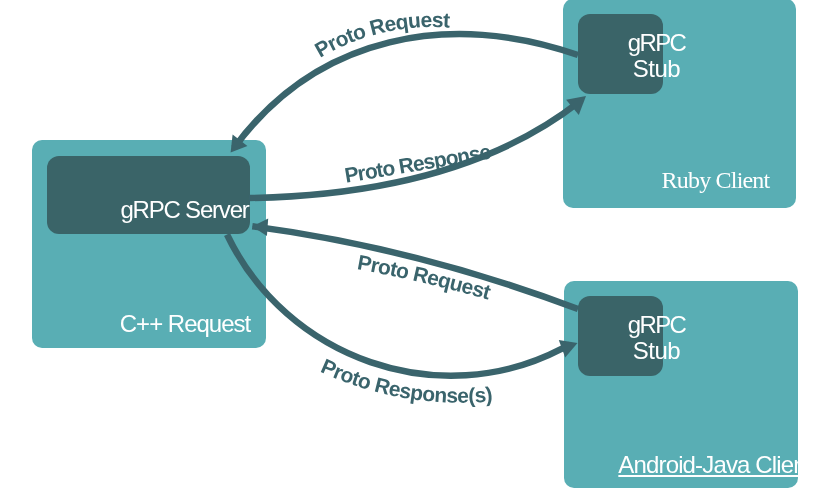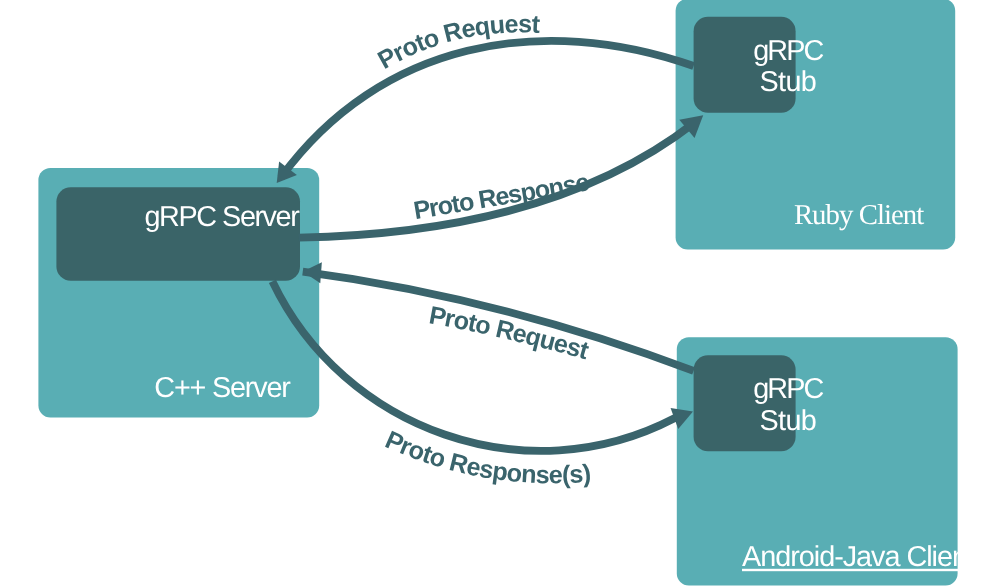--- a/index.html
+++ b/index.html
@@ -8,22 +8,22 @@
   .box{position:absolute;border-radius:10px;background:#59aeb4;}
   .inner{position:absolute;border-radius:12px;background:#3a6468;}
   .wtxt{position:absolute;color:#ffffff;font-size:24px;text-align:center;margin-left:36px;}
   svg{position:absolute;left:0;top:0;}
 </style>
 </head>
 <body>
 
   <div class="box" style="left:32px;top:140px;width:234px;height:208px;"></div>
   <div class="inner" style="left:47px;top:156px;width:203px;height:78px;"></div>
-  <div class="wtxt" style="left:47px;top:169px;width:203px;line-height:24px;letter-spacing:-1.2px;">gRPC Server</div>
-  <div class="wtxt" style="left:32px;top:311.6px;width:234px;line-height:24px;letter-spacing:-1px;">C++ Server</div>
+  <div class="wtxt" style="left:47px;top:198px;width:203px;line-height:24px;letter-spacing:-1.2px;">gRPC Server</div>
+  <div class="wtxt" style="left:32px;top:311.6px;width:234px;line-height:24px;letter-spacing:-1px;">C++ Request</div>
 
   <div class="box" style="left:563px;top:-1px;width:233px;height:209px;"></div>
   <div class="inner" style="left:578px;top:14px;width:85px;height:80px;"></div>
   <div class="wtxt" style="left:578px;top:30.2px;width:85px;line-height:26px;"><span style="letter-spacing:-1.6px;">gRPC</span><br><span style="letter-spacing:-0.5px;">Stub</span></div>
   <div class="wtxt" style="left:563px;top:168.4px;width:233px;line-height:24px;letter-spacing:-0.8px;font-family:Liberation Serif, serif;">Ruby Client</div>
 
   <div class="box" style="left:564px;top:281px;width:234px;height:207px;"></div>
   <div class="inner" style="left:578px;top:296px;width:85px;height:80px;"></div>
   <div class="wtxt" style="left:578px;top:311.5px;width:85px;line-height:26px;"><span style="letter-spacing:-1.6px;">gRPC</span><br><span style="letter-spacing:-0.5px;">Stub</span></div>
   <div class="wtxt" style="left:562px;top:452.7px;width:234px;line-height:24px;letter-spacing:-0.85px;text-decoration:underline;">Android-Java Client</div>

